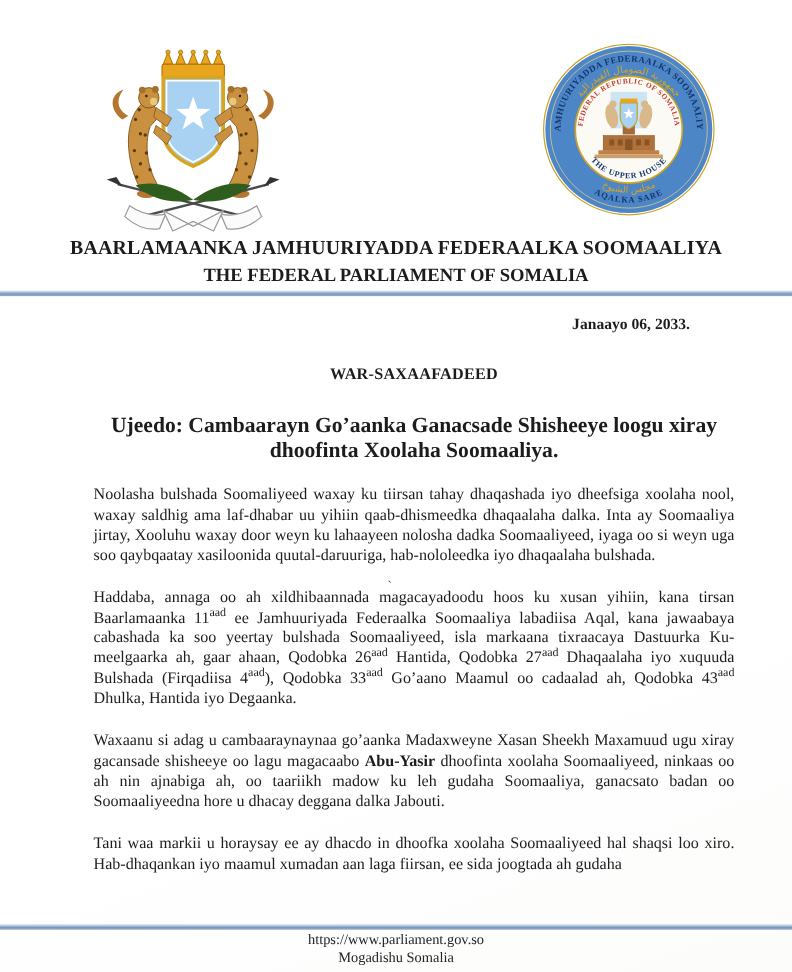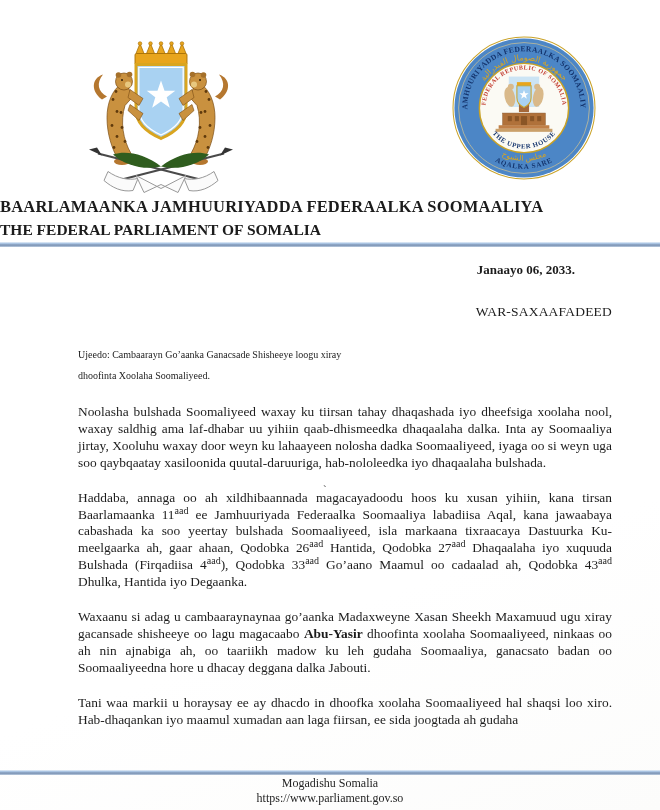--- a/index.html
+++ b/index.html
@@ -5,33 +5,33 @@
   html,body{margin:0;padding:0;}
   body{
     width:660px;height:810px;background:#ffffff;
     font-family:"Liberation Serif","DejaVu Serif",serif;
     color:#1c1c1c;position:relative;overflow:hidden;
   }
   .page{position:absolute;inset:0;background:linear-gradient(160deg,#ffffff 70%,#fcfcfb);}
   .emblem{position:absolute;}
   #coat{left:86px;top:40px;width:150px;height:158px;}
   #seal{left:452px;top:36px;width:144px;height:144px;}
-  .org-names{position:absolute;top:197px;left:0;width:660px;}
+  .org-names{position:absolute;top:197px;left:0;width:660px;text-align:center;}
   .org-line1{font-weight:bold;font-size:16.5px;line-height:20px;letter-spacing:.2px;}
   .org-line2{font-weight:bold;font-size:15.5px;line-height:20px;margin-top:3px;}
   .rule{
     position:absolute;left:0;width:660px;height:5px;
     background:linear-gradient(to bottom,#eaf2fa 0%,#aac4e2 30%,#7e95b5 60%,#90a7c4 85%,#dfe8f2 100%);
   }
   #rule-top{top:242px;}
   #rule-bottom{top:770px;}
   .content{position:absolute;top:254px;left:78px;width:534px;}
   .date-line{text-align:right;padding-right:37px;font-weight:bold;font-size:13px;margin-top:8px;}
-  .press-heading{text-align:right;font-weight:normal;font-size:13.5px;margin-top:26px;letter-spacing:.2px;}
-  .subject{_text-align:center;text-align:left;font-weight:normal;font-size:10px;line-height:21px;margin-top:24px;}
+  .press-heading{text-align:center;font-weight:bold;font-size:13.5px;margin-top:26px;letter-spacing:.2px;}
+  .subject{_text-align:center;text-align:center;font-weight:bold;font-size:18px;line-height:21px;margin-top:24px;}
   .body-par{font-size:13.4px;line-height:16.9px;text-align:justify;margin:18px 0 0 0;}
   .body-par:first-of-type{}
   sup{font-size:10px;line-height:0;}
   .bold-underline{font-weight:bold;}
   .artifact{position:absolute;left:323px;top:483px;font-size:11px;color:#3a3a3a;}
   .footer{position:absolute;top:776px;left:0;width:660px;text-align:center;font-size:12px;line-height:15px;color:#242424;}
 </style>
 </head>
 <body>
 
@@ -157,29 +157,29 @@
     <div class="org-line2">THE FEDERAL PARLIAMENT OF SOMALIA</div>
   </div>
 
   <div id="rule-top" class="rule"></div>
 
   <div class="content">
     <div class="date-line">Janaayo 06, 2033.</div>
     <div class="press-heading">WAR-SAXAAFADEED</div>
     <div class="subject">
       <div>Ujeedo: Cambaarayn Go’aanka Ganacsade Shisheeye loogu xiray</div>
-      <div>dhoofinta Xoolaha Soomaliyeed.</div>
+      <div>dhoofinta Xoolaha Soomaaliya.</div>
     </div>
     <p class="body-par"><span>Noolasha bulshada Soomaliyeed waxay ku tiirsan tahay dhaqashada iyo dheefsiga xoolaha nool, waxay saldhig ama laf-dhabar uu yihiin qaab-dhismeedka dhaqaalaha dalka. Inta ay Soomaaliya jirtay, Xooluhu waxay door weyn ku lahaayeen nolosha dadka Soomaaliyeed, iyaga oo si weyn uga soo qaybqaatay xasiloonida quutal-daruuriga, hab-nololeedka iyo dhaqaalaha bulshada.</span></p>
     <p class="body-par"><span>Haddaba, annaga oo ah xildhibaannada magacayadoodu hoos ku xusan yihiin, kana tirsan Baarlamaanka 11</span><sup>aad</sup><span> ee Jamhuuriyada Federaalka Soomaaliya labadiisa Aqal, kana jawaabaya cabashada ka soo yeertay bulshada Soomaaliyeed, isla markaana tixraacaya Dastuurka Ku-meelgaarka ah, gaar ahaan, Qodobka 26</span><sup>aad</sup><span> Hantida, Qodobka 27</span><sup>aad</sup><span> Dhaqaalaha iyo xuquuda Bulshada (Firqadiisa 4</span><sup>aad</sup><span>), Qodobka 33</span><sup>aad</sup><span> Go’aano Maamul oo cadaalad ah, Qodobka 43</span><sup>aad</sup><span> Dhulka, Hantida iyo Degaanka.</span></p>
     <p class="body-par"><span>Waxaanu si adag u cambaaraynaynaa go’aanka Madaxweyne Xasan Sheekh Maxamuud ugu xiray gacansade shisheeye oo lagu magacaabo </span><span class="bold-underline">Abu-Yasir</span><span> dhoofinta xoolaha Soomaaliyeed, ninkaas oo ah nin ajnabiga ah, oo taariikh madow ku leh gudaha Soomaaliya, ganacsato badan oo Soomaaliyeedna hore u dhacay deggana dalka Jabouti.</span></p>
     <p class="body-par"><span>Tani waa markii u horaysay ee ay dhacdo in dhoofka xoolaha Soomaaliyeed hal shaqsi loo xiro. Hab-dhaqankan iyo maamul xumadan aan laga fiirsan, ee sida joogtada ah gudaha</span></p>
   </div>
 
   <span class="artifact">`</span>
 
   <div id="rule-bottom" class="rule"></div>
   <div class="footer">
+    <div>https://www.parliament.gov.so</div>
     <div>Mogadishu Somalia</div>
-    <div>https://www.parliament.gov.so</div>
   </div>
 
 </div>
 
 </body></html>

